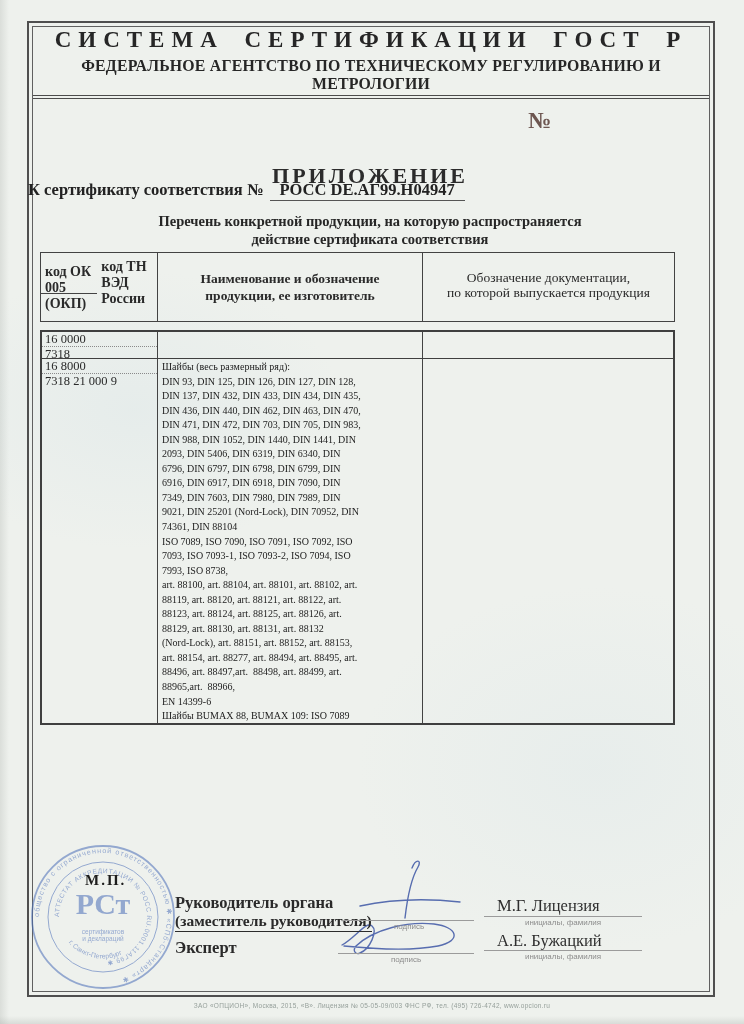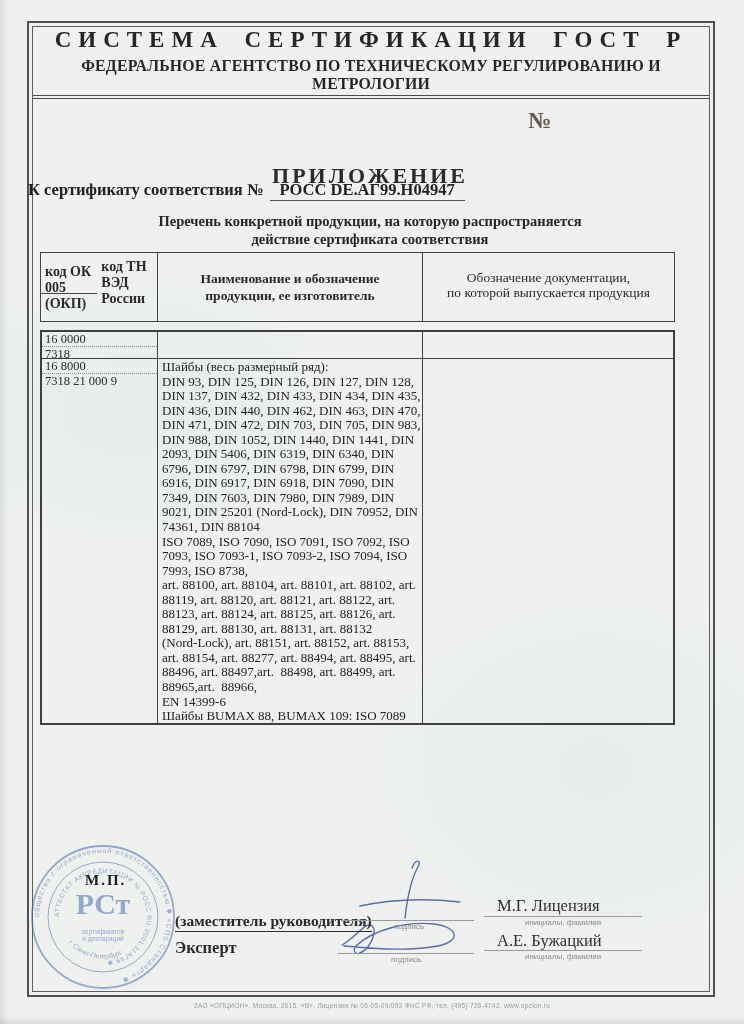--- a/index.html
+++ b/index.html
@@ -39,21 +39,21 @@
   .hc3{flex:1;text-align:center;font-size:13.5px;font-weight:normal;line-height:15px;padding-top:17px;white-space:pre-line;}
   .tbl-body{position:absolute;left:40px;top:330px;width:635px;border:2px solid #3f3f3f;font-family:Liberation Serif, serif;}
   .trow{display:flex;}
   .trow.r1{height:27px;border-bottom:1.3px solid #3f3f3f;}
   .trow.r2{height:364px;}
   .tc1{width:116px;border-right:1.2px solid #434343;}
   .tc2{width:265px;border-right:1.2px solid #434343;}
   .tc3{flex:1;}
   .code-top{font-size:12.5px;line-height:12px;padding:1px 2px 1px 3px;border-bottom:1px dotted #8a8a8a;}
   .code-bot{font-size:12.5px;line-height:12px;padding:1px 2px 0 3px;}
-  .product-text{font-size:13px;line-height:14.55px;padding:1px 0 0 4px;white-space:pre;overflow:hidden;color:#222;}
+  .product-text{font-size:10px;line-height:14.55px;padding:1px 0 0 4px;white-space:pre;overflow:hidden;color:#222;}
   
   .mp{position:absolute;left:85px;top:872px;font-size:15px;font-weight:bold;letter-spacing:2px;color:#1d1d1d;}
   .role1a{position:absolute;left:175px;top:893px;font-size:16.5px;font-weight:bold;}
   .role1b{position:absolute;left:175px;top:912px;font-size:15.5px;font-weight:bold;border-bottom:1.6px solid #2c2c2c;padding-bottom:1px;}
   .role2{position:absolute;left:175px;top:938px;font-size:16.5px;font-weight:bold;}
   .sigline1{position:absolute;left:344px;top:920px;width:130px;border-top:1px solid #9b9b9b;}
   .sigline2{position:absolute;left:338px;top:953px;width:136px;border-top:1px solid #9b9b9b;}
   .sigcap1{position:absolute;left:344px;top:922px;width:130px;text-align:center;font-size:8px;color:#8d8d8d;font-family:"Liberation Sans",sans-serif;}
   .sigcap2{position:absolute;left:338px;top:955px;width:136px;text-align:center;font-size:8px;color:#8d8d8d;font-family:"Liberation Sans",sans-serif;}
   .name1{position:absolute;left:497px;top:896px;font-size:16.5px;color:#2e2e2e;}
@@ -180,20 +180,21 @@
       <path d="M 66,12 C 70,2 76,4 72,11 C 66,21 62,36 59,62"></path>
       <path d="M 14,50 C 42,44 78,42 114,46"></path>
     </g>
   </svg>
   <svg class="sig2" width="144" height="46" viewBox="0 0 144 46">
     <g fill="none" stroke="#3d56a5" stroke-width="1.4" opacity=".85" stroke-linecap="round">
       <path d="M 8,32 C 22,24 32,8 38,13 C 44,18 36,36 26,40 C 22,42 18,38 22,33 C 40,16 74,8 100,11 C 124,14 128,28 104,33 C 78,38 40,36 10,33"></path>
     </g>
   </svg>
 
+  <div class="role1a">Руководитель органа</div>
   <div class="role1b">(заместитель руководителя)</div>
   <div class="role2">Эксперт</div>
 
   <div class="sigline1"></div>
   <div class="sigcap1">подпись</div>
   <div class="sigline2"></div>
   <div class="sigcap2">подпись</div>
 
   <div class="name1">М.Г. Лицензия</div>
   <div class="nameline1"></div>

